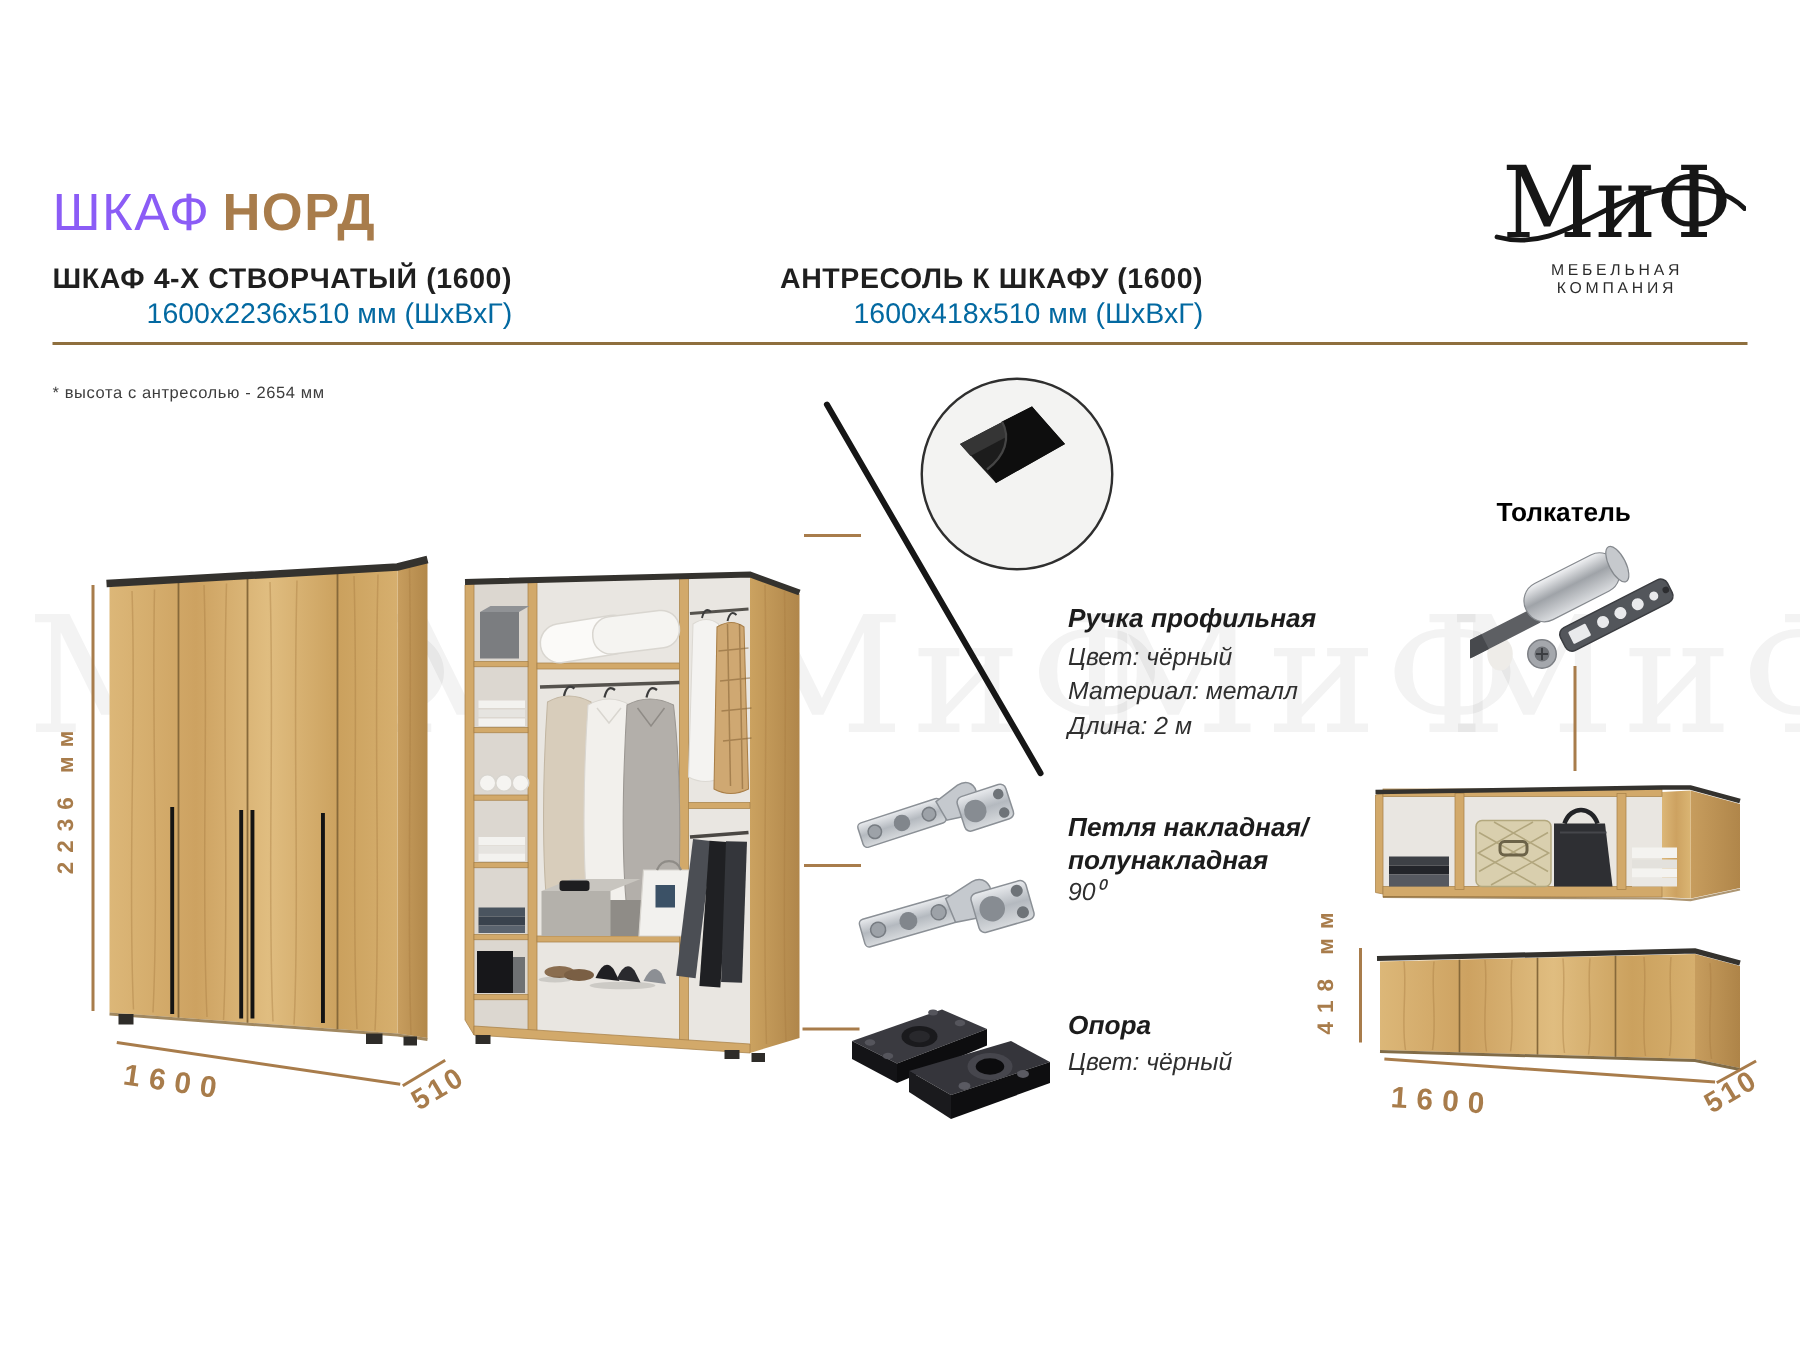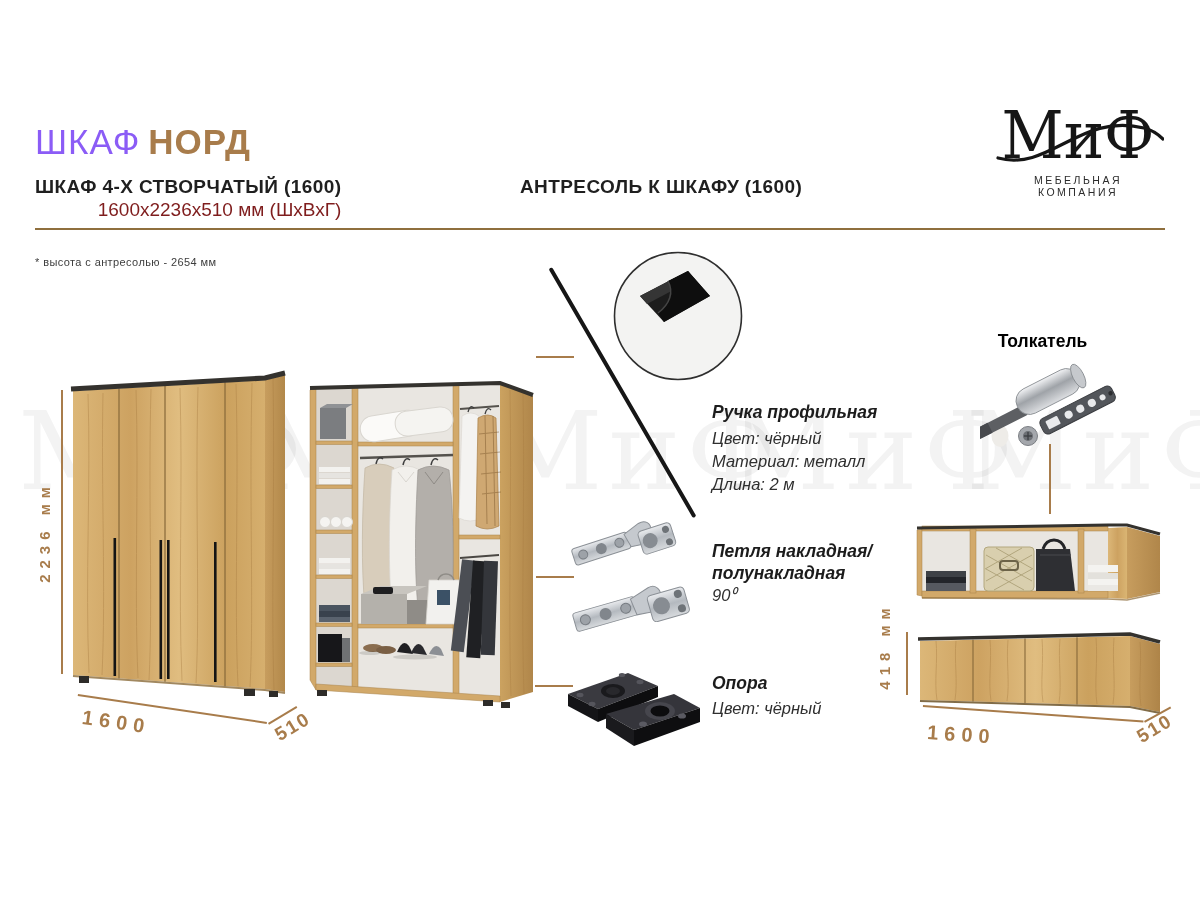--- a/index.html
+++ b/index.html
@@ -17,21 +17,21 @@
   .page-title .t2{font-weight:700;color:#a87c4b;margin-left:8px;}
 
   .logo{position:absolute;left:992px;top:100px;width:172px;text-align:center;}
   .logo-text{font-family:"DejaVu Serif",serif;font-size:66px;line-height:72px;color:#161616;
              transform:scaleX(.92);transform-origin:center;position:relative;}
   .logo-swoosh{position:absolute;left:0;top:6px;pointer-events:none;}
   .logo-tagline{margin-top:2px;font-size:10.5px;letter-spacing:2.5px;word-spacing:7px;color:#2b2b2b;}
 
   .prod{position:absolute;top:175px;line-height:23px;text-align:right;}
   .prod .pt{font-weight:700;font-size:19px;letter-spacing:.4px;color:#1f1f1f;}
-  .prod .ps{font-size:19px;color:#7f1d1d;}
+  .prod .ps{font-size:19px;color:#0369a1;}
 
   .divider{position:absolute;left:35px;top:228px;width:1130px;height:2px;background:#8f6f3e;}
   .footnote{position:absolute;left:35px;top:256px;font-size:11px;letter-spacing:.4px;color:#3d3d3d;}
 
   
   .dim-line{position:absolute;background:#a87c4b;}
   .dim-label{position:absolute;color:#a87c4b;white-space:nowrap;font-weight:600;}
   .vdim{transform:translate(-50%,-50%) rotate(-90deg);font-size:15px;letter-spacing:6px;font-weight:700;}
   .wdim{font-size:20px;letter-spacing:6px;}
   .ddim{font-size:19px;letter-spacing:2px;}
@@ -68,20 +68,21 @@
     </svg>
     <div class="logo-tagline">МЕБЕЛЬНАЯ КОМПАНИЯ</div>
   </div>
 
   <div class="prod" style="left:35px">
     <div class="pt">ШКАФ 4-Х СТВОРЧАТЫЙ (1600)</div>
     <div class="ps">1600х2236х510 мм (ШхВхГ)</div>
   </div>
   <div class="prod" style="left:520px">
     <div class="pt">АНТРЕСОЛЬ К ШКАФУ (1600)</div>
+    <div class="ps">1600х418х510 мм (ШхВхГ)</div>
   </div>
 
   <div class="divider"></div>
   <div class="footnote">* высота с антресолью - 2654 мм</div>
 
   <svg class="abs" style="left:58px;top:370px" width="245" height="345" viewBox="0 0 245 345">
     <defs>
       <linearGradient id="wf1" x1="0" y1="0" x2="1" y2="0">
         <stop offset="0" stop-color="#dcb778"></stop>
           <stop offset=".3" stop-color="#cda261"></stop>

